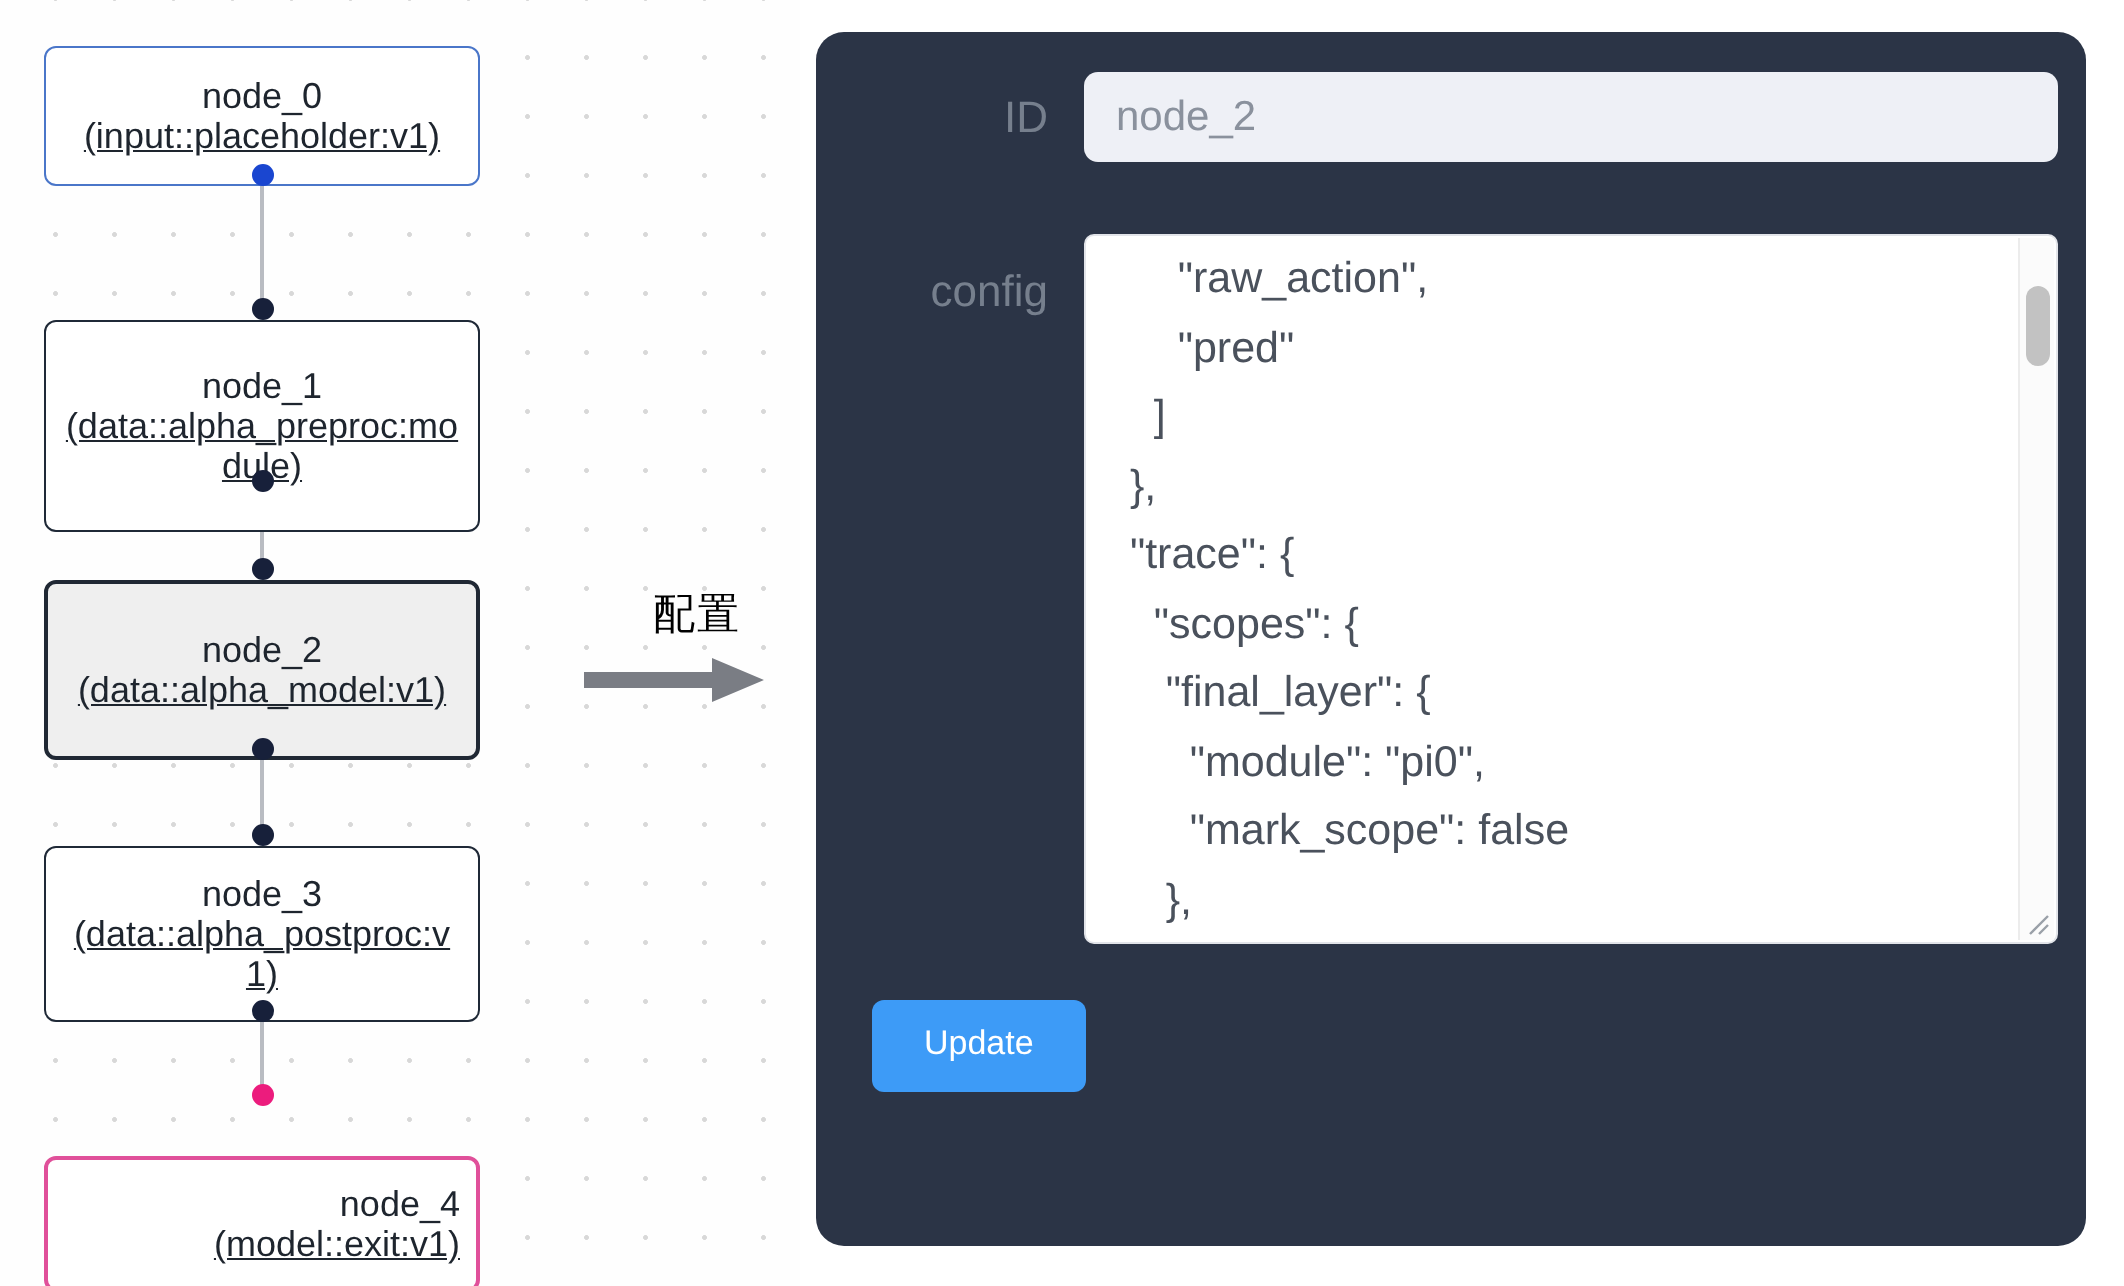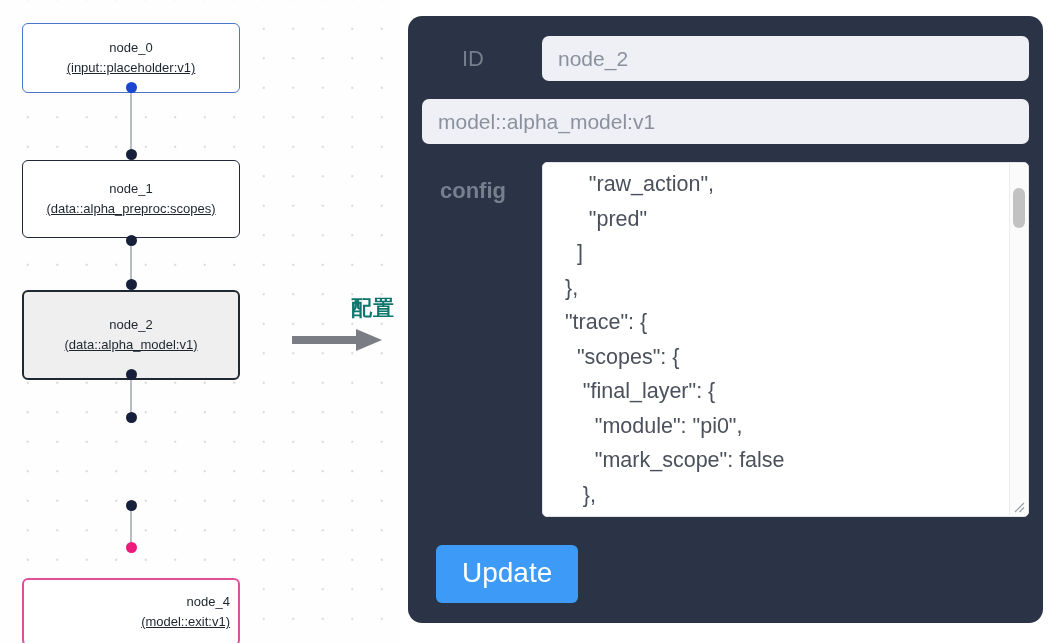--- a/index.html
+++ b/index.html
@@ -37,21 +37,21 @@
     box-sizing: border-box;
     background: #ffffff;
     border: 1.6px solid #1f2937;
     border-radius: 6px;
     display: flex;
     flex-direction: column;
     align-items: center;
     justify-content: center;
     text-align: center;
     color: #1e252e;
-    font-size: 13px;
+    font-size: 18px;
     line-height: 20px;
     padding: 2px 8px;
   }
   .node .nl1 { white-space: nowrap; }
   .node .nl2 { word-break: break-all; text-decoration: underline; }
 
   .node.accent-blue { border-color: #4a76c9; }
   .node.accent-pink { border-color: #e0509a; border-width: 2px; }
   .node.selected { background: #efefef; border-color: #202834; border-width: 2.2px; }
 
@@ -75,26 +75,25 @@
   
   #transition-group {
     position: absolute;
     left: 290px;
     top: 295px;
     width: 105px;
     height: 70px;
   }
   #transition-label {
     font-size: 21px;
-    color: #0f766e;
+    color: #000000;
     letter-spacing: 1px;
-    text-align: right;
+    text-align: center;
     padding-left: 12px;
     line-height: 26px;
-    font-weight: bold;
   }
   #transition-arrow { margin-top: 6px; }
 
   
   #config-panel {
     position: absolute;
     left: 408px;
     top: 16px;
     width: 635px;
     height: 607px;
@@ -106,28 +105,28 @@
   }
   .field-row {
     display: flex;
     align-items: center;
     margin-bottom: 18px;
   }
   .field-row.config-row { align-items: flex-start; }
   .field-label {
     width: 120px;
     flex: 0 0 120px;
-    text-align: center;
+    text-align: right;
     padding-right: 18px;
     box-sizing: border-box;
     color: #767f8d;
     font-size: 22px;
     line-height: 26px;
   }
-  .field-label.config-label { padding-top: 16px; font-weight: bold; }
+  .field-label.config-label { padding-top: 16px; }
 
   .field-input {
     flex: 1 1 auto;
     height: 45px;
     background: #eef0f6;
     border: none;
     border-radius: 7px;
     box-sizing: border-box;
     padding: 0 16px;
     color: #8a919d;
@@ -192,45 +191,49 @@
     background: #fbfbfb;
   }
 
   #update-button {
     margin-left: 14px;
     margin-top: 10px;
     background: #3d9bf7;
     color: #ffffff;
     border: none;
     border-radius: 6px;
-    font-size: 28px;
+    font-size: 17px;
     font-family: "Liberation Sans", sans-serif;
     padding: 12px 26px 14px 26px;
     cursor: pointer;
   }
 </style>
 </head>
 <body>
 
 <div id="graph-canvas">
     <div class="edge" style="top: 92px; height: 62px;"></div>
     <div class="edge" style="top: 245px; height: 39px;"></div>
     <div class="edge" style="top: 379px; height: 38px;"></div>
     <div class="edge" style="top: 510px; height: 37px;"></div>
     <div class="node accent-blue" style="top: 23px; height: 70px;">
       <div class="nl1">node_0</div>
       <div class="nl2">(input::placeholder:v1)</div>
     </div>
-    <div class="node" style="top: 160px; height: 78px;">
+    <div class="node" style="top: 160px; height: 106px;">
       <div class="nl1">node_1</div>
-      <div class="nl2">(data::alpha_preproc:scopes)</div>
+      <div class="nl2">(data::alpha_preproc:module)</div>
     </div>
     <div class="node selected" style="top: 290px; height: 90px;">
       <div class="nl1">node_2</div>
       <div class="nl2">(data::alpha_model:v1)</div>
+    </div>
+    <div class="node" style="top: 423px; height: 88px;">
+      <div class="nl1">node_3</div>
+      <div class="nl2">(data::alpha_postproc:v1)</div>
     </div>
     <div class="node accent-pink" style="top: 578px; height: 68px; align-items: flex-end;">
       <div class="nl1">node_4</div>
       <div class="nl2">(model::exit:v1)</div>
     </div>
     <div class="port blue" style="top: 81.5px;"></div>
     <div class="port" style="top: 148.5px;"></div>
     <div class="port" style="top: 234.5px;"></div>
     <div class="port" style="top: 278.5px;"></div>
     <div class="port" style="top: 368.5px;"></div>
@@ -249,21 +252,20 @@
 </div>
 
 <div id="config-panel">
 
   <div class="field-row">
     <div class="field-label">ID</div>
     <input class="field-input" type="text" value="node_2" style="">
   </div>
 
   <div class="field-row">
-    <input class="field-input" type="text" value="model::alpha_model:v1" style="">
   </div>
 
   <div class="field-row config-row">
     <div class="field-label config-label">config</div>
     <div class="textarea-wrap">
       <textarea id="config-textarea" spellcheck="false" style="">      "raw_action",
       "pred"
     ]
   },
   "trace": {

